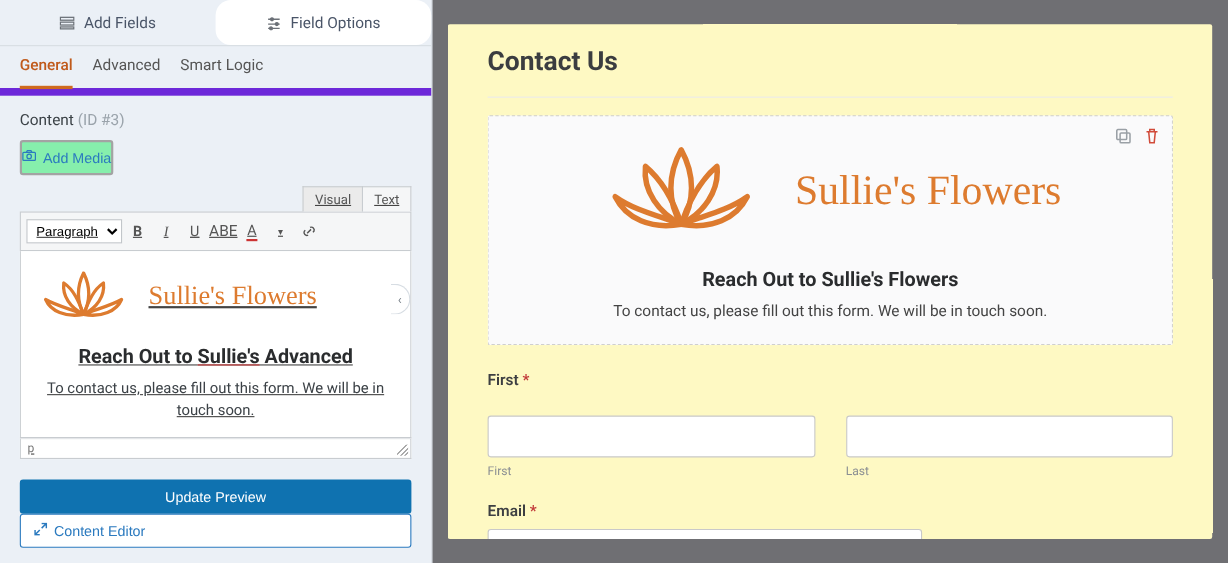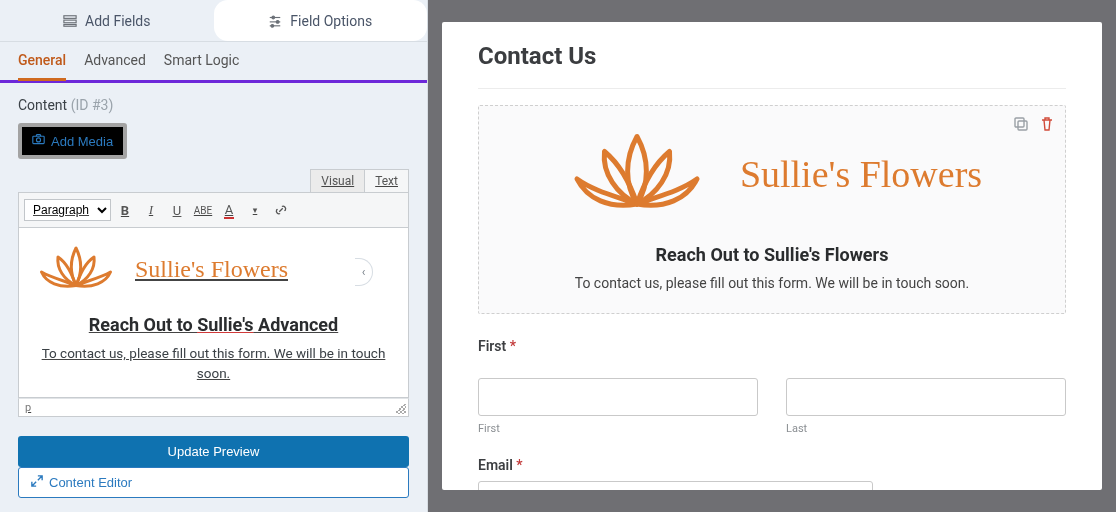--- a/index.html
+++ b/index.html
@@ -1,33 +1,33 @@
 <!DOCTYPE html>
 <html><head>
 <meta charset="utf-8">
 <style>
   * { box-sizing: border-box; margin: 0; padding: 0; }
   body { font-family: -apple-system, BlinkMacSystemFont, "Segoe UI", Roboto, sans-serif; font-size: 13px; color: #444; background: #6f6f73; overflow: hidden; }
   .app { display: flex; width: 1116px; height: 512px; }
   
-  .sidebar { width: 428px; background: #ebf0f6; display: flex; flex-direction: column; border-right: 1px solid #d7dde3; }
+  .sidebar { width: 393px; background: #ebf0f6; display: flex; flex-direction: column; border-right: 1px solid #d7dde3; }
   .tabs-top { display: flex; height: 42px; border-bottom: 1px solid #d7dde3; }
   .tab-top { flex: 1; display: flex; align-items: center; justify-content: center; gap: 8px; font-size: 14px; color: #4a5568; cursor: pointer; }
   .tab-top.active { background: #fff; border-radius: 14px; }
   .tab-top .icn { width: 14px; height: 14px; display:inline-flex; align-items:center; justify-content:center; }
 
-  .subtabs { display: flex; gap: 18px; padding: 10px 18px 0 18px; border-bottom: 3px solid #6d28d9; }
+  .subtabs { display: flex; gap: 18px; padding: 10px 18px 0 18px; border-bottom: 7px solid #6d28d9; }
   .subtab { font-size: 14px; color: #555; padding-bottom: 10px; cursor: pointer; }
   .subtab.active { color: #c05a1b; border-bottom: 3px solid #cf6a1f; margin-bottom: -1px; font-weight: 500; }
 
   .panel-body { padding: 14px 18px; flex: 1; overflow: auto; }
   .label-row { font-size: 14px; color: #3b4247; margin-bottom: 10px; }
   .label-row .meta { color: #9aa3ab; }
 
-  .add-media-btn { border: 4px solid #a3a3a3; background: #000000; color: #2b7abf; padding: 6px 10px; font-size: 13px; border-radius: 3px; display: inline-flex; align-items: center; gap: 6px; cursor: pointer; }
+  .add-media-btn { border: 2px solid #a3a3a3; background: #86efac; color: #2b7abf; padding: 6px 0; font-size: 13px; border-radius: 3px; display: inline-flex; align-items: center; gap: 6px; cursor: pointer; }
 
   .editor-wrap { margin-top: 10px; text-decoration: underline; }
   .editor-tabs { display: flex; justify-content: flex-end; }
   .ed-tab { border: 1px solid #c8ccd0; border-bottom: none; padding: 4px 10px; font-size: 12px; background: #f5f6f7; cursor: pointer; color: #555; }
   .ed-tab.active { background: #ebebeb; }
   .ed-tab + .ed-tab { border-left: none; }
 
   .toolbar { display: flex; align-items: center; gap: 2px; padding: 5px; border: 1px solid #c8ccd0; background: #f5f6f7; }
   .toolbar select { font-size: 12px; padding: 2px 4px; border: 1px solid #c2c6ca; background:#fff; }
   .tb-btn { width: 24px; height: 24px; display:inline-flex; align-items:center; justify-content:center; cursor:pointer; border-radius:2px; color:#555; }
@@ -43,21 +43,21 @@
   .resize-grip { position:absolute; right:2px; bottom:2px; width:10px; height:10px; background:
     linear-gradient(135deg, transparent 0 40%, #aaa 40% 50%, transparent 50% 60%, #aaa 60% 70%, transparent 70% 80%, #aaa 80% 90%, transparent 90%);} 
 
   .panel-footer { display:flex; justify-content:space-between; padding: 10px 18px 14px; flex-direction: column; }
   .btn-primary { background:#0f72b0; color:#fff; border:none; padding:8px 12px; font-size:13px; border-radius:3px; cursor:pointer; }
   .btn-outline { background:#fff; color:#2b7abf; border:1px solid #2b7abf; padding:7px 12px; font-size:13px; border-radius:3px; cursor:pointer; display:inline-flex; align-items:center; gap:6px; }
 
   .collapse-handle { position:absolute; left:355px; top:258px; width:18px; height:28px; background:#fff; border:1px solid #d7dde3; border-left:none; border-radius:0 14px 14px 0; display:flex; align-items:center; justify-content:center; cursor:pointer; z-index:5; color:#7a828a; font-size:12px;}
 
   .preview-area { flex:1; padding: 22px 14px; }
-  .preview-card { background:#ffffff; border-radius:2px; height:100%; padding: 20px 36px 20px 36px; overflow:auto; }
+  .preview-card { background:#fef9c3; border-radius:2px; height:100%; padding: 20px 36px 20px 36px; overflow:auto; }
   .pv-title { font-size: 24px; font-weight:700; color:#3b3d40; padding-bottom:18px; border-bottom:1px solid #ececec; margin-bottom:16px; }
   .content-block { border:1px dashed #cfcfcf; background:#fafafb; border-radius:2px; padding: 18px 22px 22px; position:relative; text-align:center; }
   .block-actions { position:absolute; right:10px; top:10px; display:flex; gap:10px; }
   .ic-btn { width:16px; height:16px; cursor:pointer; display:inline-flex; }
   .pv-brand-row { display:flex; align-items:center; justify-content:center; gap:28px; margin-bottom:20px; }
   .pv-brand-row .lotus { width:150px; height:100px; }
   .pv-brand-text { font-family: Georgia, 'Times New Roman', serif; font-size: 38px; color:#dd7b2f; }
   .pv-h { font-size:18px; font-weight:700; color:#2a2c2e; margin-bottom:10px; }
   .pv-p { font-size:14px; color:#444; }
 
@@ -133,21 +133,21 @@
           <select><option>Paragraph</option></select>
           <span class="tb-btn">
               <b>B</b>
             </span>
           <span class="tb-btn">
               <i style="font-family:serif">I</i>
             </span>
           <span class="tb-btn">
               <u>U</u>
             </span>
-          <span class="tb-btn" style="font-size:10px">ABE</span>
+          <span class="tb-btn" style="font-size:14px">ABE</span>
           <span class="tb-btn">
               <span style="border-bottom:2px solid #c33;padding:0 1px">A</span>
             </span>
           <span class="tb-btn" style="font-size:9px">▾</span>
           <span class="tb-btn">
             <svg viewBox="0 0 16 16" width="14" height="14" fill="none" stroke="#555" stroke-width="1.5">
                 <path d="M6 10l4-4M7 12a3 3 0 01-4-4l1-1M9 4a3 3 0 014 4l-1 1"></path>
               </svg>
           </span>
         </div>

